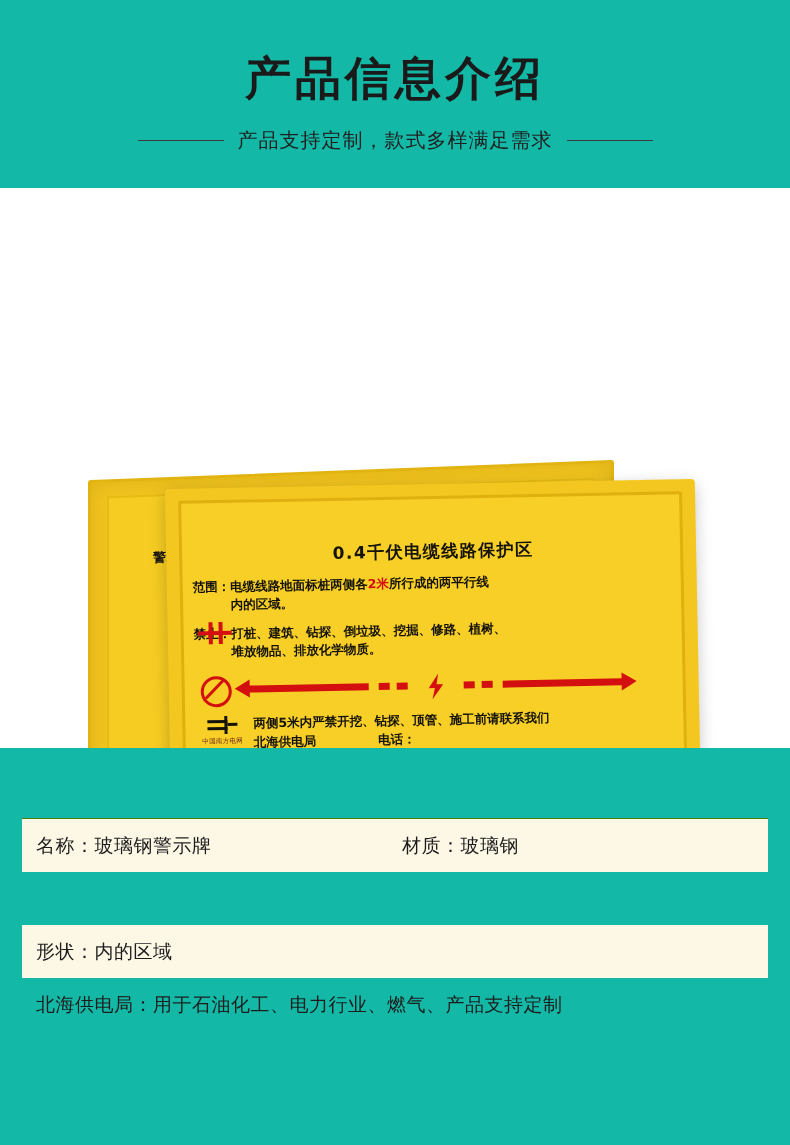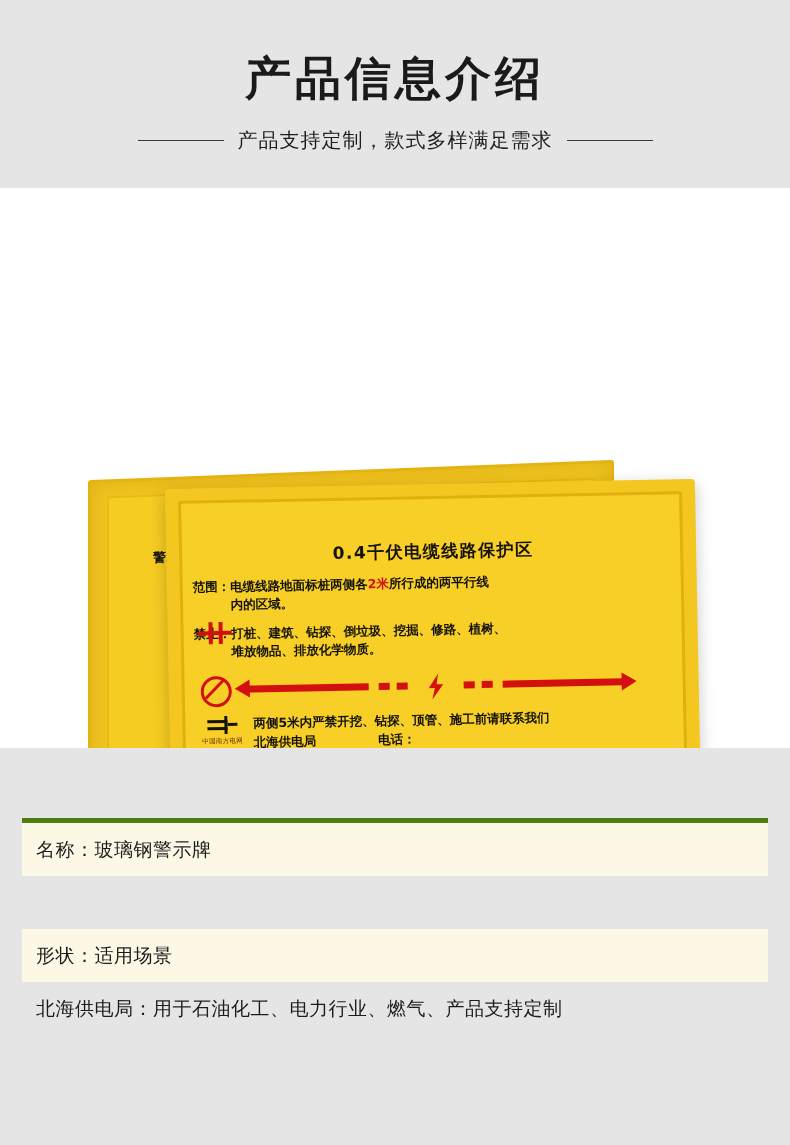--- a/index.html
+++ b/index.html
@@ -10,21 +10,21 @@
     width: 790px;
     height: 1145px;
     background: #ffffff;
     font-family: "DejaVu Sans", "Liberation Sans", sans-serif;
     overflow: hidden;
   }
   .page {
     position: relative;
     width: 790px;
     height: 1145px;
-    background: #e5e5e5;
+    background: #14b8a6;
   }
 
   
   .header {
     padding-top: 52px;
     text-align: center;
   }
   .header-title {
     font-size: 46px;
     font-weight: bold;
@@ -267,21 +267,21 @@
     display: flex;
     gap: 62px;
   }
 
   
   .specs {
     position: absolute;
     left: 22px;
     top: 818px;
     width: 746px;
-    border-top: 5px solid #4d7c0f;
+    border-top: 1px solid #4d7c0f;
   }
   .spec-row {
     display: flex;
     align-items: center;
     height: 53px;
     font-size: 19px;
     color: #1c1c1c;
     padding-left: 14px;
   }
   .spec-row.alt { background: #fdf8e6; }
@@ -376,28 +376,31 @@
       </div>
     </div>
   </div>
 
   <div class="specs">
 
     <div class="spec-row alt">
       <div class="cell">
         <span class="k">名称：</span><span class="v">玻璃钢警示牌</span>
       </div>
+      <div class="cell">
+        <span class="k">材质：</span><span class="v">玻璃钢</span>
+      </div>
     </div>
 
     <div class="spec-row">
     </div>
 
     <div class="spec-row alt">
       <div class="cell">
-        <span class="k">形状：</span><span class="v">适用场景</span>
+        <span class="k">形状：</span><span class="v">内的区域</span>
       </div>
     </div>
 
     <div class="spec-row">
       <div class="cell full">
         <span class="k">北海供电局：</span><span class="v">用于石油化工、电力行业、燃气、产品支持定制</span>
       </div>
     </div>
 
   </div>

